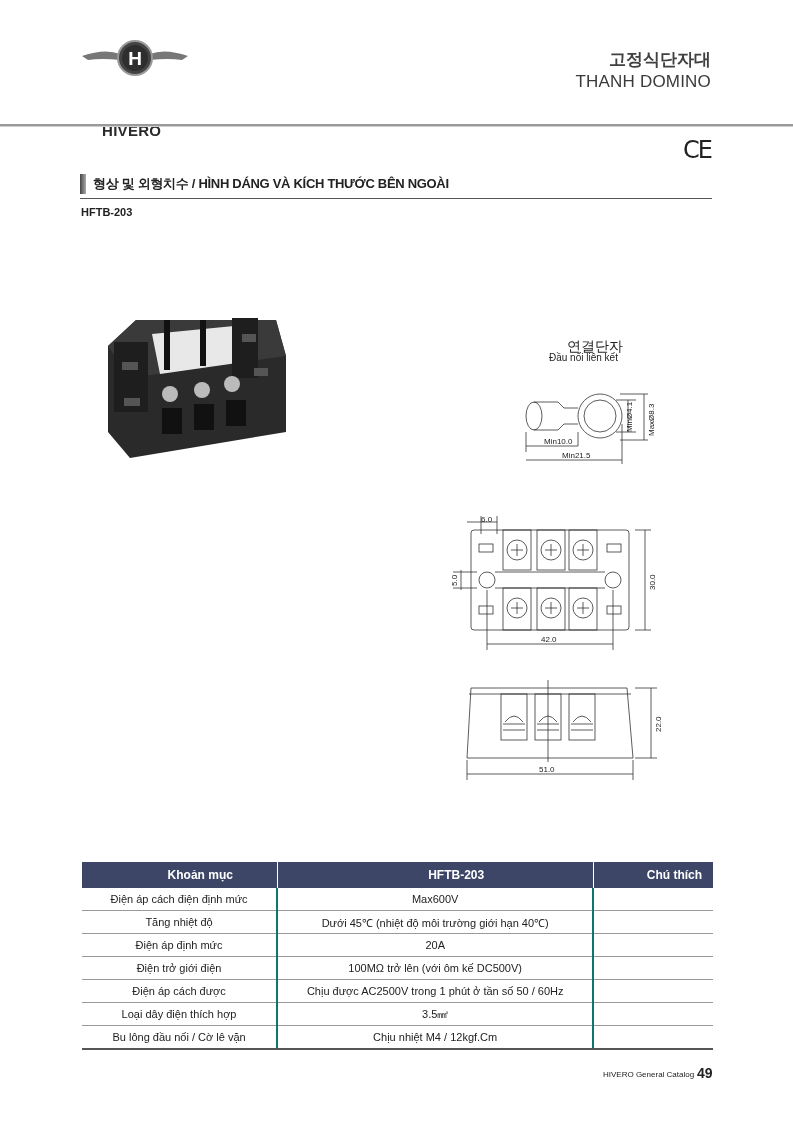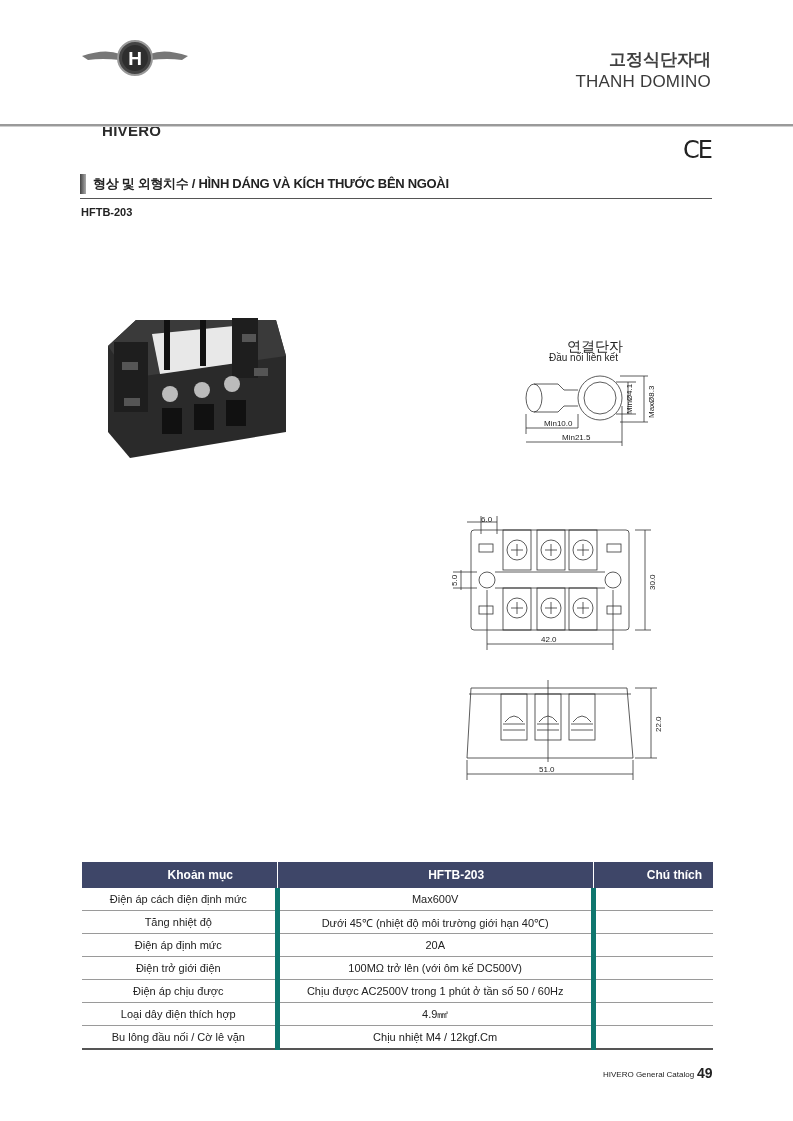--- a/index.html
+++ b/index.html
@@ -14,28 +14,28 @@
   .ce-mark { left:683px; top:136px; font-size:24px; color:#222; font-family:"DejaVu Sans", sans-serif; letter-spacing:-2px; }
   .section-bar { left:80px; top:174px; width:6px; height:20px; background:linear-gradient(90deg,#444,#aaa); }
   .section-title { left:93px; top:175px; font-size:13px; color:#222; font-family:Liberation Sans, sans-serif; font-weight:bold; letter-spacing:-0.3px; }
   .section-rule { left:80px; top:198px; width:632px; height:1px; background:#555; }
   .model-label { left:81px; top:206px; font-size:11px; font-weight:bold; color:#222; }
   
   .photo { left:104px; top:312px; width:186px; height:146px; }
   
   .term-label-ko { left:567px; top:338px; font-size:14px; color:#222; }
   .term-label-vi { left:549px; top:352px; font-size:10px; color:#222; }
-  .term-drawing { left:520px; top:366px; width:140px; height:86px; }
+  .term-drawing { left:520px; top:384px; width:140px; height:86px; }
   .top-view { left:445px; top:510px; width:215px; height:150px; }
   .front-view { left:455px; top:676px; width:210px; height:105px; }
   
   table.spec { position:absolute; left:82px; top:862px; width:631px; border-collapse:collapse; font-size:11px; }
   table.spec th { background:#3e4668; color:#fff; font-weight:bold; font-size:12px; height:24px; text-align:center; border-right:1px solid #fff;padding-left:43px; }
   table.spec th:last-child { border-right:none; }
-  table.spec td { height:22px; text-align:center; border-bottom:1px solid #9a9a9a; border-right:5px solid #0f766e; color:#222; padding:0 4px; }
+  table.spec td { height:22px; text-align:center; border-bottom:1px solid #9a9a9a; border-right:2px solid #0f766e; color:#222; padding:0 4px; }
   table.spec td:last-child { border-right:none; }
   table.spec tr:last-child td { border-bottom:2px solid #555; }
   .c1 { width:189px; } .c2 { width:351px; } .c3 { width:91px; }
   .footer-text { left:603px; top:1070px; font-size:8px; color:#222; }
   .footer-page { left:697px; top:1065px; font-size:14px; font-weight:bold; color:#222; }
 </style>
 </head>
 <body>
 
 <div class="abs logo">
@@ -173,27 +173,27 @@
       <td>Điện áp định mức</td>
       <td>20A</td>
       <td></td>
     </tr>
     <tr>
       <td>Điện trở giới điện</td>
       <td>100MΩ trở lên (với ôm kế DC500V)</td>
       <td></td>
     </tr>
     <tr>
-      <td>Điện áp chịu được</td>
+      <td>Điện áp cách được</td>
       <td>Chịu được AC2500V trong 1 phút ở tần số 50 / 60Hz</td>
       <td></td>
     </tr>
     <tr>
       <td>Loại dây điện thích hợp</td>
-      <td>4.9㎟</td>
+      <td>3.5㎟</td>
       <td></td>
     </tr>
     <tr>
       <td>Bu lông đầu nối / Cờ lê vặn</td>
       <td>Chịu nhiệt M4 / 12kgf.Cm</td>
       <td></td>
     </tr>
   </tbody>
 </table>
 

